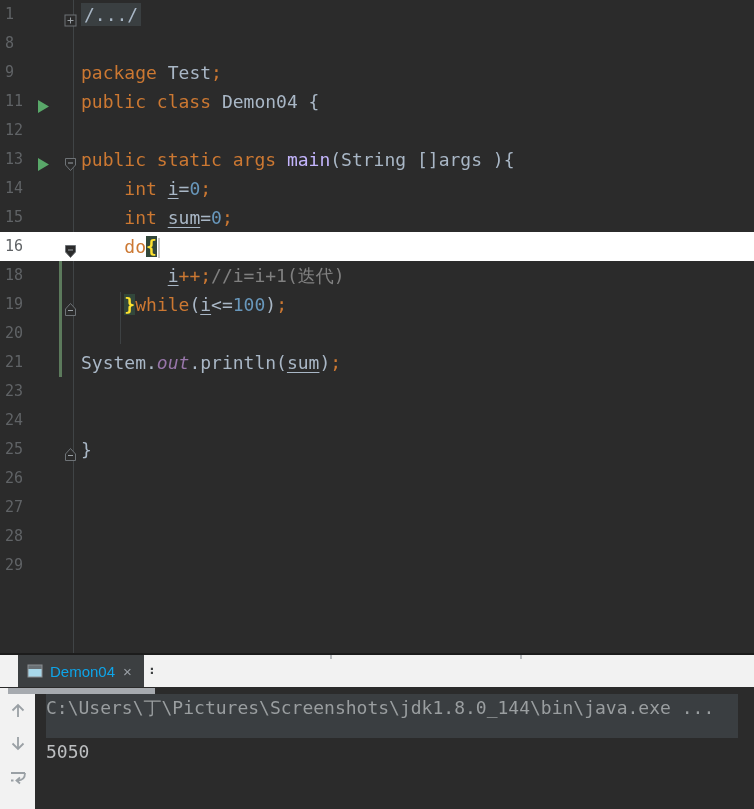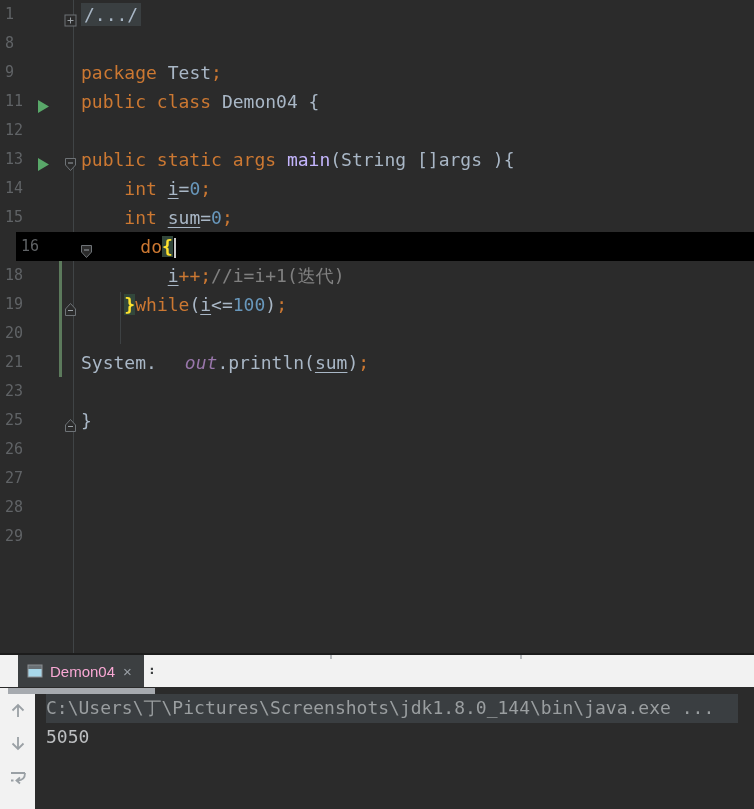--- a/index.html
+++ b/index.html
@@ -6,54 +6,54 @@
             font-family:"DejaVu Sans Mono",monospace;}
   *{box-sizing:border-box;}
 
   
   .editor{position:absolute;top:0;left:0;width:754px;height:653px;background:#2b2b2b;overflow:hidden;}
   .gutter-border{position:absolute;left:73px;top:0;width:1px;height:653px;background:#404446;}
   .vcs-bar{position:absolute;left:59px;width:3px;background:#5c7a5c;z-index:3;}
   .indent-guide{position:absolute;width:1px;background:#3d4143;z-index:1;}
 
   .row{position:relative;height:29px;line-height:29px;white-space:pre;}
-  .row.current{background:#000000;margin-left:16px;}
+  .row.current{background:#ffffff;}
   .ln{position:absolute;left:5px;top:0;font-size:15px;color:#606366;letter-spacing:0;}
   .runcol{position:absolute;left:36px;top:7px;width:14px;height:15px;}
   .foldcol{position:absolute;left:64px;top:7px;width:15px;height:15px;z-index:4;}
   .code{display:block;margin-left:81px;font-size:18px;color:#a9b7c6;}
 
   .tk-kw{color:#cc7832;}
   .tk-pl{color:#a9b7c6;}
   .tk-num{color:#6897bb;}
   .tk-semi{color:#cc7832;}
   .tk-cmt{color:#808080;}
-  .tk-field{color:#9876aa;font-style:italic;margin-left:28px;}
+  .tk-field{color:#9876aa;font-style:italic;}
   .tk-varu{color:#a9b7c6;text-decoration:underline;text-underline-offset:3px;text-decoration-thickness:1px;}
   .tk-main{color:#c4b5fd;font-weight:normal;}
   .tk-brhl{color:#ffe32e;background:#32473b;font-weight:bold;}
   .tk-fold{color:#a9b7c6;background:#3a3f41;padding:1px 3px;}
   .caret{display:inline-block;width:2px;height:20px;background:#c8c8c8;vertical-align:middle;margin-left:1px;}
 
   
   .bottom-panel{position:absolute;top:653px;left:0;width:754px;height:156px;background:#2b2b2b;border-top:2px solid #1c1c1c;}
   .tabbar{position:absolute;top:0;left:0;width:754px;height:32px;background:#f2f2f2;}
   .notch{position:absolute;top:0;width:2px;height:4px;background:#b8bbbe;}
   .run-tab{position:absolute;left:18px;top:0;height:32px;width:126px;background:#3c3f41;
            display:flex;align-items:center;padding:0 6px 0 9px;}
-  .run-tab .tab-label{font-family:"Liberation Sans",sans-serif;font-size:15px;color:#f9a8d4;margin:0 8px 0 7px;}
+  .run-tab .tab-label{font-family:"Liberation Sans",sans-serif;font-size:15px;color:#0ea5e9;margin:0 8px 0 7px;}
   .run-tab .tab-close{font-family:"Liberation Sans",sans-serif;font-size:15px;color:#9aa0a6;cursor:pointer;}
   .tab-edge-mark{position:absolute;left:148px;top:7px;font-size:13px;color:#3c3f41;font-weight:bold;}
   .hscroll-thumb{position:absolute;top:33px;left:8px;width:147px;height:6px;background:#a6aaaf;z-index:5;}
 
   .console-region{position:absolute;top:33px;left:0;width:754px;height:121px;display:flex;}
   .console-toolbar{width:35px;background:#f2f2f2;display:flex;flex-direction:column;align-items:center;padding-top:12px;gap:14px;}
   .tb-icon{width:20px;height:20px;cursor:pointer;}
   .console{flex:1;background:#2b2b2b;padding:6px 0 0 11px;overflow:hidden;}
-  .console .cline{height:29px;line-height:28px;font-size:18px;white-space:pre;color:#bcbec0;}
+  .console .cline{height:44px;line-height:28px;font-size:18px;white-space:pre;color:#bcbec0;}
   .console .cline.command{color:#9a9ea0;background:#3a3e41;margin-right:16px;}
 </style>
 </head>
 <body>
 
 <div class="editor">
   <div class="gutter-border"></div>
   <div id="editor-lines">
       <div class="row"><span class="ln">1</span><span class="foldcol"><svg width="13" height="13" viewBox="0 0 13 13">
             <rect x="1" y="1" width="11" height="11" fill="#2b2b2b" stroke="#6e7377"></rect>
@@ -78,20 +78,21 @@
             <path d="M4 6 H9" stroke="#9aa0a5"></path>
           </svg></span><span class="code"><span class="tk-pl">    </span><span class="tk-kw">do</span><span class="tk-brhl">{</span><span class="caret"></span></span></div>
       <div class="row"><span class="ln">18</span><span class="code"><span class="tk-pl">        </span><span class="tk-varu">i</span><span class="tk-kw">++</span><span class="tk-semi">;</span><span class="tk-cmt">//i=i+1(迭代)</span></span></div>
       <div class="row"><span class="ln">19</span><span class="foldcol"><svg width="13" height="15" viewBox="0 0 13 15">
             <path d="M1.5 13.5 H11.5 V7 L6.5 1.5 L1.5 7 Z" fill="#2b2b2b" stroke="#6e7377"></path>
             <path d="M4 8.5 H9" stroke="#9aa0a5"></path>
           </svg></span><span class="code"><span class="tk-pl">    </span><span class="tk-brhl">}</span><span class="tk-kw">while</span><span class="tk-pl">(</span><span class="tk-varu">i</span><span class="tk-pl">&lt;=</span><span class="tk-num">100</span><span class="tk-pl">)</span><span class="tk-semi">;</span></span></div>
       <div class="row"><span class="ln">20</span><span class="code"></span></div>
       <div class="row"><span class="ln">21</span><span class="code"><span class="tk-pl">System.</span><span class="tk-field">out</span><span class="tk-pl">.println(</span><span class="tk-varu">sum</span><span class="tk-pl">)</span><span class="tk-semi">;</span></span></div>
       <div class="row"><span class="ln">23</span><span class="code"></span></div>
+      <div class="row"><span class="ln">24</span><span class="code"></span></div>
       <div class="row"><span class="ln">25</span><span class="foldcol"><svg width="13" height="15" viewBox="0 0 13 15">
             <path d="M1.5 13.5 H11.5 V7 L6.5 1.5 L1.5 7 Z" fill="#2b2b2b" stroke="#6e7377"></path>
             <path d="M4 8.5 H9" stroke="#9aa0a5"></path>
           </svg></span><span class="code"><span class="tk-pl">}</span></span></div>
       <div class="row"><span class="ln">26</span><span class="code"></span></div>
       <div class="row"><span class="ln">27</span><span class="code"></span></div>
       <div class="row"><span class="ln">28</span><span class="code"></span></div>
       <div class="row"><span class="ln">29</span><span class="code"></span></div>
     </div>
   <div class="vcs-bar" id="vcs-bar" style="top: 261px; height: 116px;"></div>

